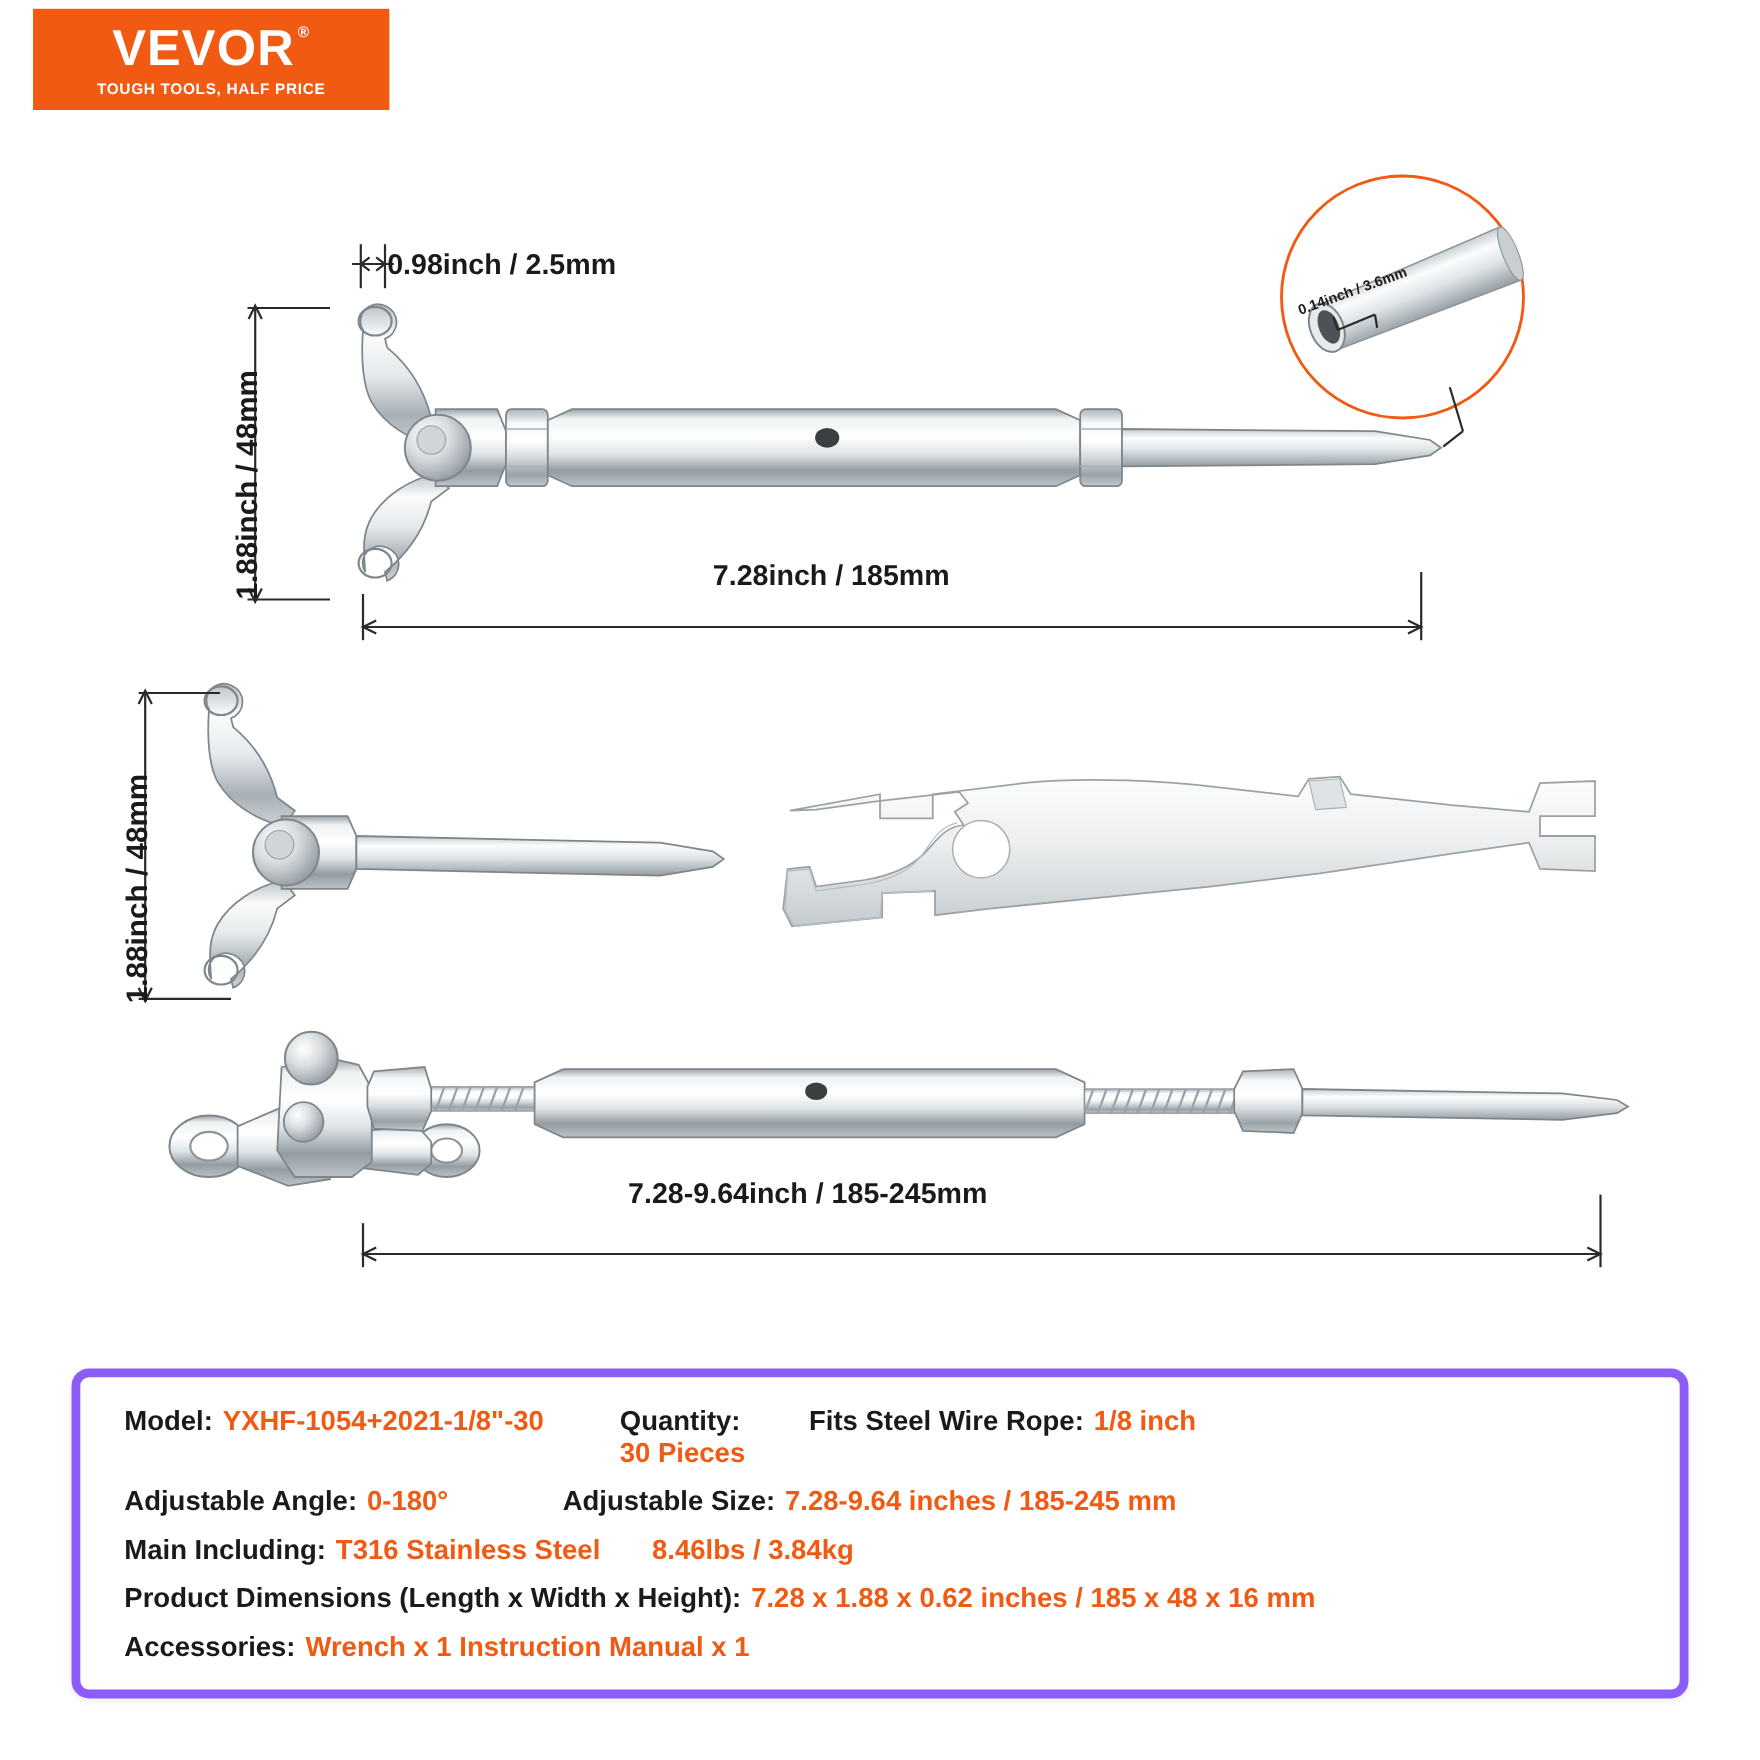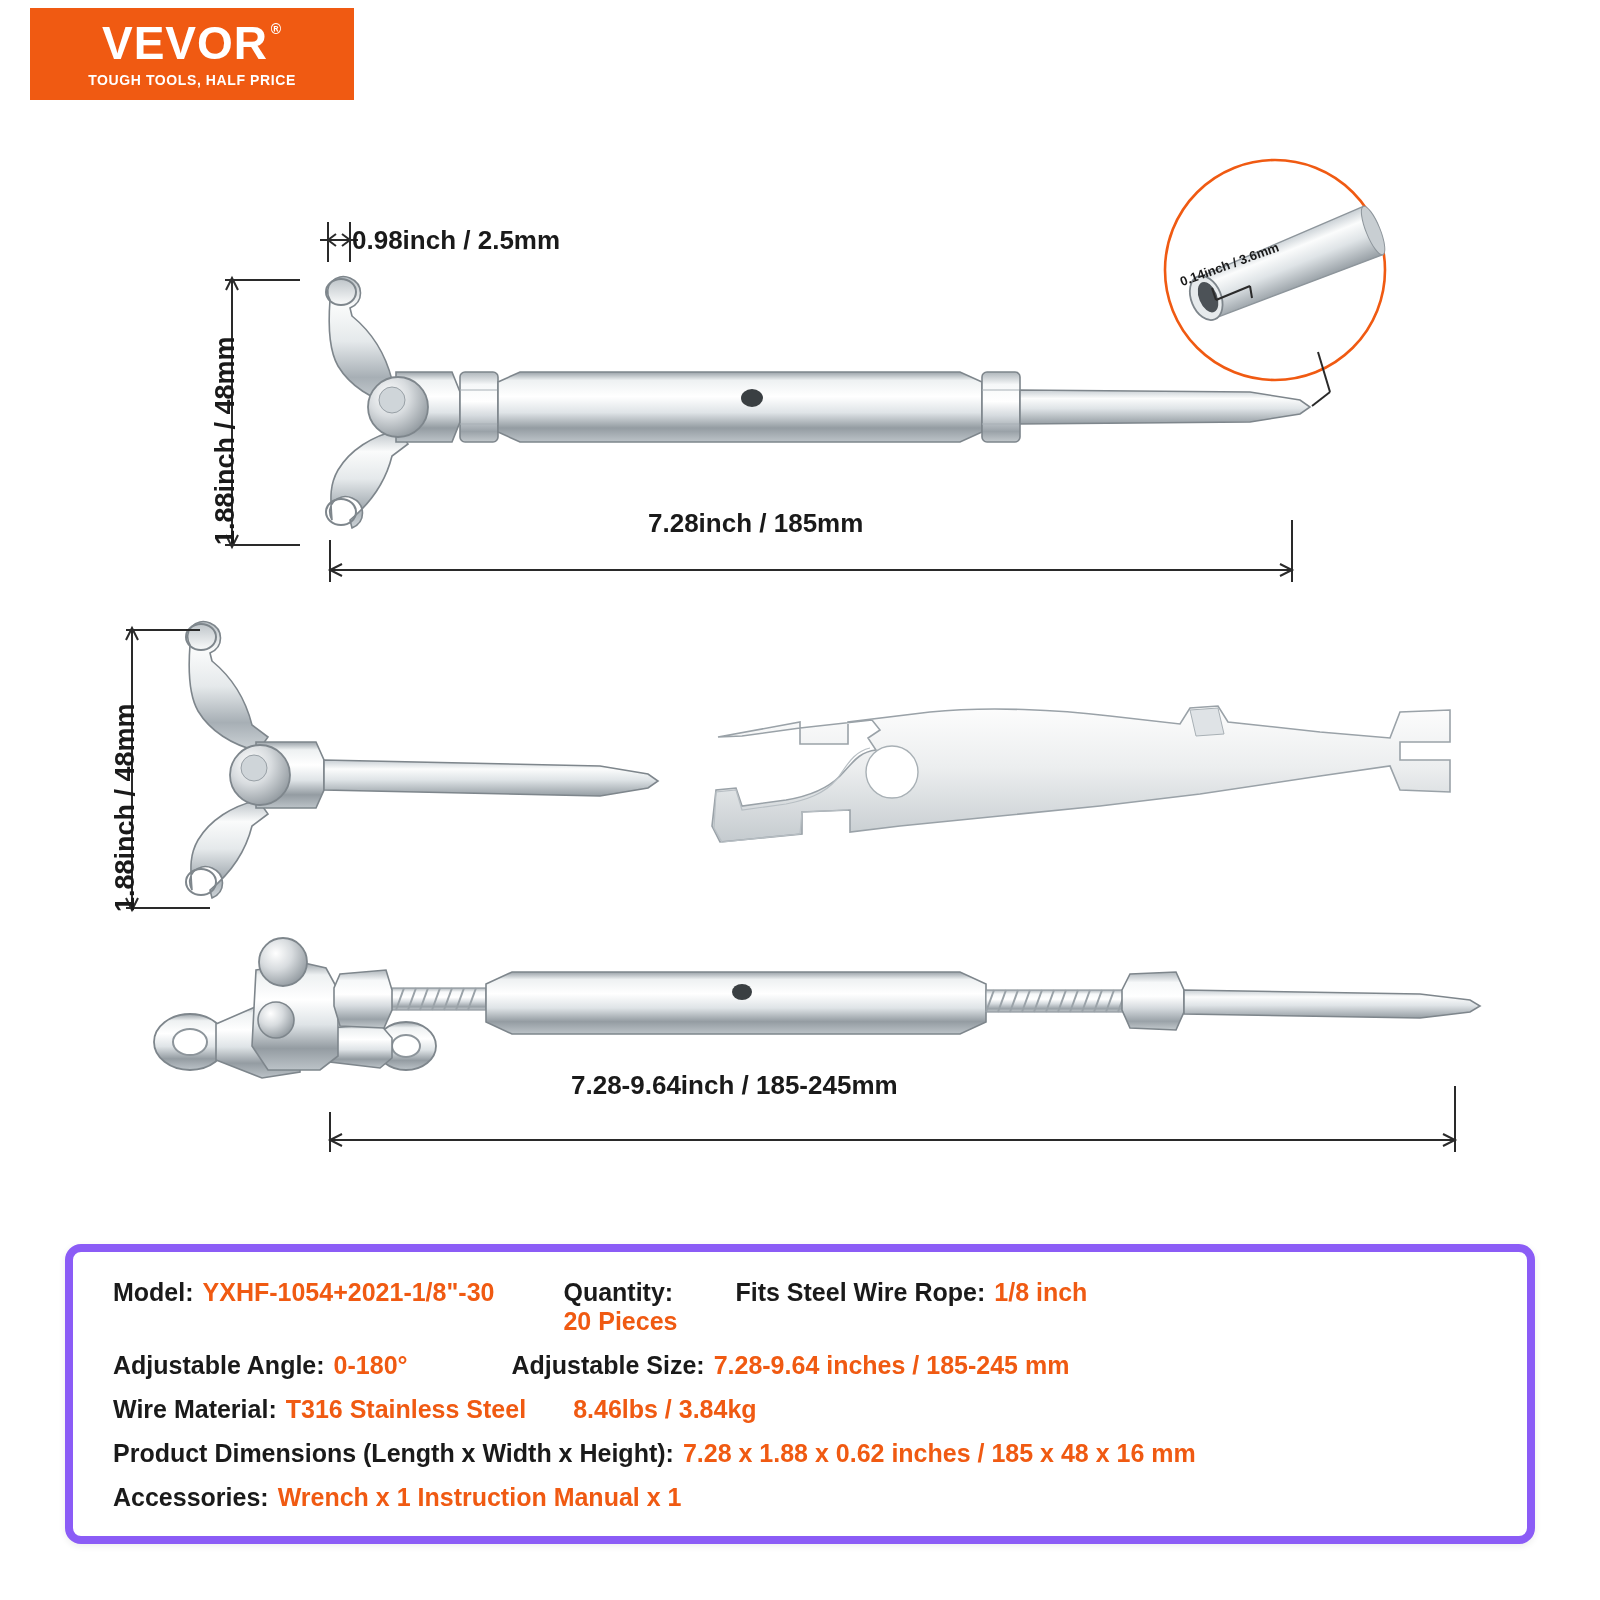--- a/index.html
+++ b/index.html
@@ -344,42 +344,42 @@
 
 <div class="spec-card">
 
   <div class="spec-row">
     <div class="spec-pair">
       <span class="spec-key">Model:</span>
       <span class="spec-val">YXHF-1054+2021-1/8"-30</span>
     </div>
     <div class="spec-pair" style="margin-left:60px;flex-direction:column;">
       <span class="spec-key">Quantity:</span>
-      <span class="spec-val">20 Pieces</span>
+      <span class="spec-val">30 Pieces</span>
     </div>
     <div class="spec-pair" style="margin-left:58px;">
       <span class="spec-key">Fits Steel Wire Rope:</span>
       <span class="spec-val">1/8 inch</span>
     </div>
   </div>
 
   <div class="spec-row">
     <div class="spec-pair">
       <span class="spec-key">Adjustable Angle:</span>
       <span class="spec-val">0-180°</span>
     </div>
     <div class="spec-pair" style="margin-left:104px;">
       <span class="spec-key">Adjustable Size:</span>
       <span class="spec-val">7.28-9.64 inches / 185-245 mm</span>
     </div>
   </div>
 
   <div class="spec-row">
     <div class="spec-pair">
-      <span class="spec-key">Wire Material:</span>
+      <span class="spec-key">Main Including:</span>
       <span class="spec-val">T316 Stainless Steel</span>
     </div>
     <div class="spec-pair" style="margin-left:38px;">
       <span class="spec-val">8.46lbs / 3.84kg</span>
     </div>
   </div>
 
   <div class="spec-row">
     <div class="spec-pair">
       <span class="spec-key">Product Dimensions (Length x Width x Height):</span>

